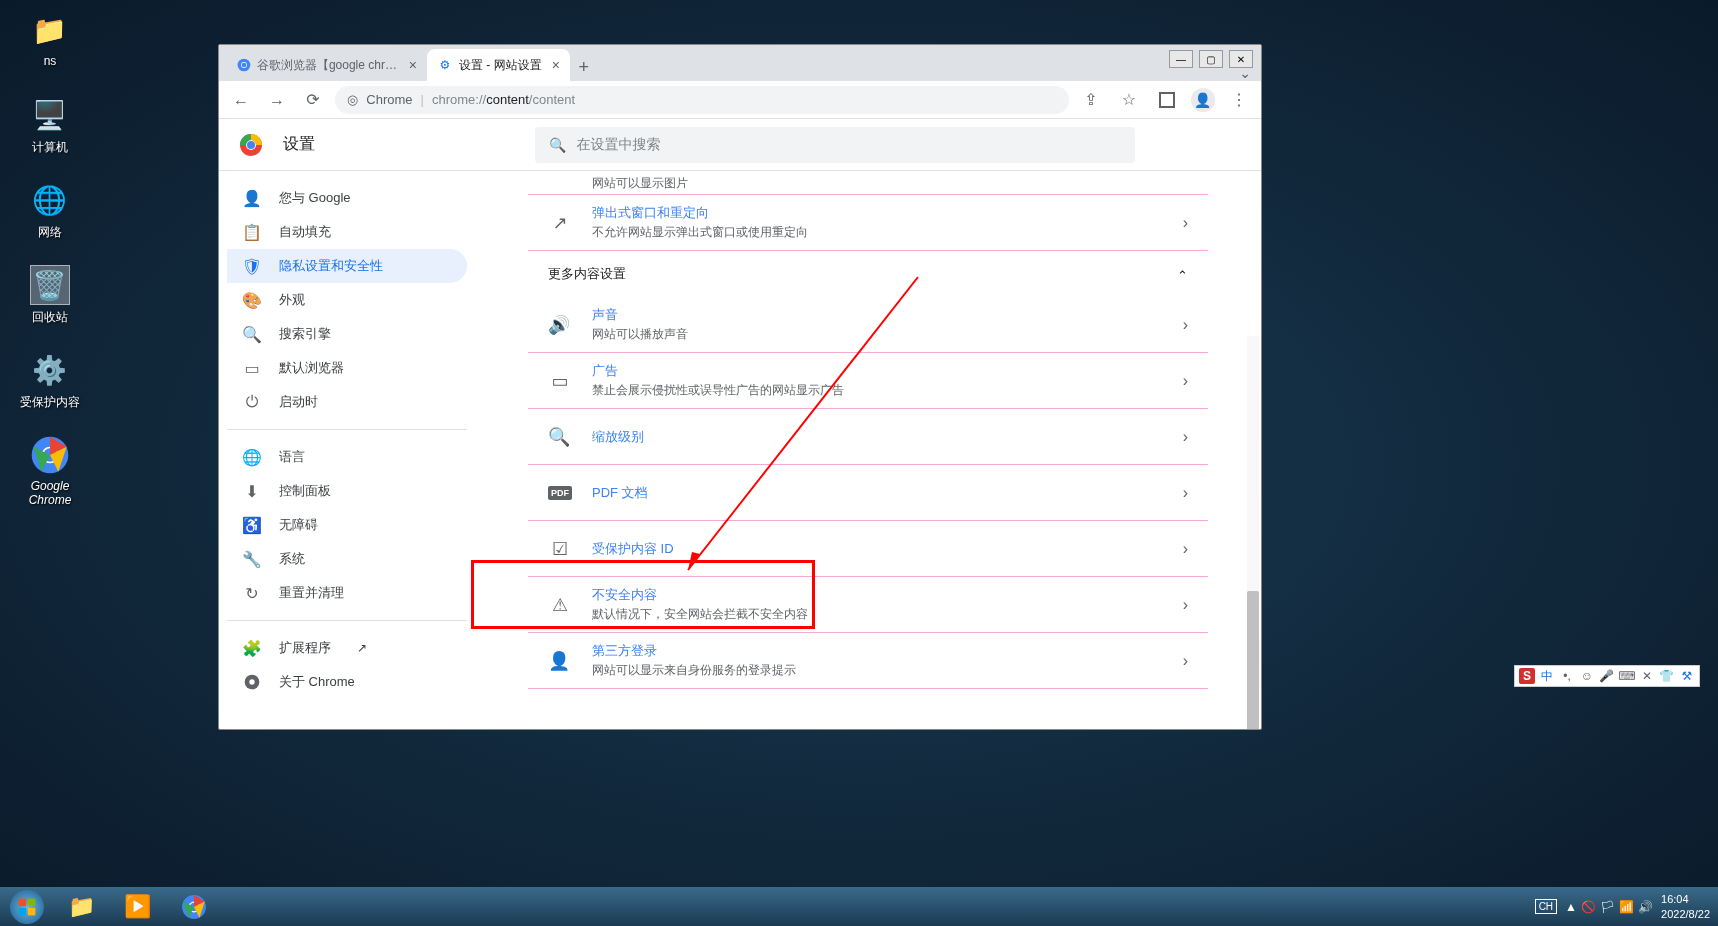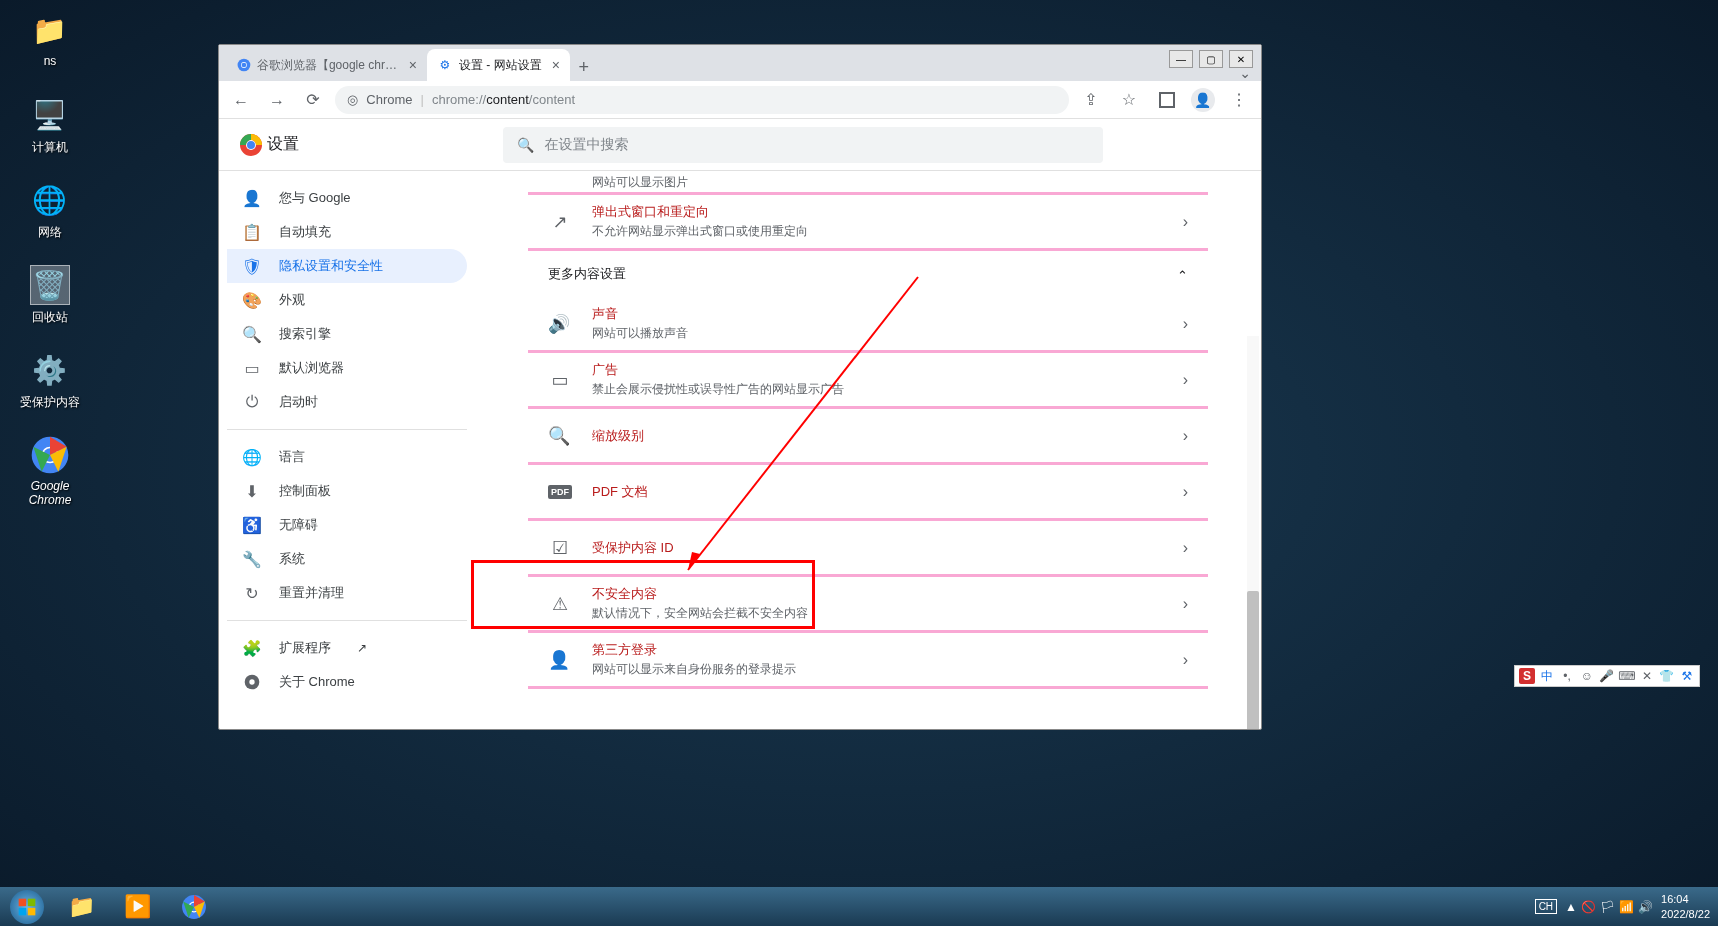--- a/index.html
+++ b/index.html
@@ -26,40 +26,40 @@
 
 .toolbar { height: 38px; background: #fff; border-bottom: 1px solid #e0e0e0; display: flex; align-items: center; padding: 0 8px; gap: 8px; }
 .nav-btn { width: 28px; height: 28px; display: flex; align-items: center; justify-content: center; color: #5f6368; cursor: pointer; font-size: 16px; border-radius: 50%; }
 .omnibox { flex: 1; height: 28px; background: #f1f3f4; border-radius: 14px; display: flex; align-items: center; padding: 0 12px; gap: 8px; font-size: 13px; color: #5f6368; }
 .url-text { color: #202124; }
 .url-text .gray { color: #80868b; }
 .toolbar-icons { display: flex; gap: 10px; align-items: center; }
 .toolbar-icon { width: 28px; height: 28px; display: flex; align-items: center; justify-content: center; cursor: pointer; border-radius: 50%; color: #5f6368; }
 .profile-icon { width: 24px; height: 24px; border-radius: 50%; background: #e8eaed; display: flex; align-items: center; justify-content: center; font-size: 14px; }
 .square-icon { width: 16px; height: 16px; border: 2px solid #5f6368; }
-.settings-header { height: 52px; display: flex; align-items: center; padding: 0 20px; gap: 4px; border-bottom: 1px solid #e0e0e0; }
+.settings-header { height: 52px; display: flex; align-items: center; padding: 0 20px; gap: 20px; border-bottom: 1px solid #e0e0e0; }
 .chrome-logo { width: 24px; height: 24px; }
 .settings-title { font-size: 16px; color: #202124; }
 .search-box { flex: 1; max-width: 600px; height: 36px; background: #f1f3f4; border-radius: 4px; display: flex; align-items: center; padding: 0 14px; gap: 10px; margin-left: 200px; color: #80868b; font-size: 14px; }
 
 .main-content { display: flex; flex: 1; overflow: hidden; }
 .sidebar { width: 256px; padding: 10px 8px; overflow-y: auto; }
 .sidebar-item { height: 34px; display: flex; align-items: center; padding: 0 16px; gap: 18px; font-size: 13px; color: #3c4043; border-radius: 0 17px 17px 0; cursor: pointer; }
 .sidebar-item.active { background: #e8f0fe; color: #1a73e8; }
 .sidebar-item .s-icon { width: 18px; display: flex; align-items: center; justify-content: center; font-size: 16px; color: #5f6368; }
 .sidebar-item.active .s-icon { color: #1a73e8; }
 .sidebar-divider { height: 1px; background: #e0e0e0; margin: 10px 0; }
 .ext-link-icon { margin-left: 8px; font-size: 12px; }
 
 .settings-panel { flex: 1; overflow-y: auto; padding: 0 0 20px; position: relative; }
 .settings-panel-inner { max-width: 680px; margin: 0 auto; }
-.panel-row { height: 56px; display: flex; align-items: center; padding: 0 20px 0 20px; border-bottom: 3px solid #f9a8d4; cursor: pointer; }
+.panel-row { height: 56px; display: flex; align-items: center; padding: 0 20px 0 20px; border-bottom: 1px solid #f9a8d4; cursor: pointer; }
 .row-icon { width: 24px; display: flex; align-items: center; justify-content: center; color: #5f6368; font-size: 18px; margin-right: 20px; }
 .row-text { flex: 1; }
-.row-title { font-size: 13px; color: #b91c1c; }
+.row-title { font-size: 13px; color: #3b82f6; }
 .row-subtitle { font-size: 12px; color: #5f6368; margin-top: 2px; }
 .row-arrow { color: #5f6368; font-size: 16px; }
 .section-title { padding: 14px 20px; font-size: 13px; color: #202124; display: flex; justify-content: space-between; align-items: flex-end; cursor: pointer; }
 
 .highlight-box { position: absolute; border: 3px solid red; pointer-events: none; }
 .arrow-line { position: absolute; pointer-events: none; }
 
 
 .taskbar { position: absolute; bottom: 0; left: 0; right: 0; height: 39px; background: linear-gradient(to bottom, #3a6a8a, #1a3a52); display: flex; align-items: center; justify-content: space-between; padding: 0; }
 .taskbar-left { display: flex; align-items: center; height: 100%; }

